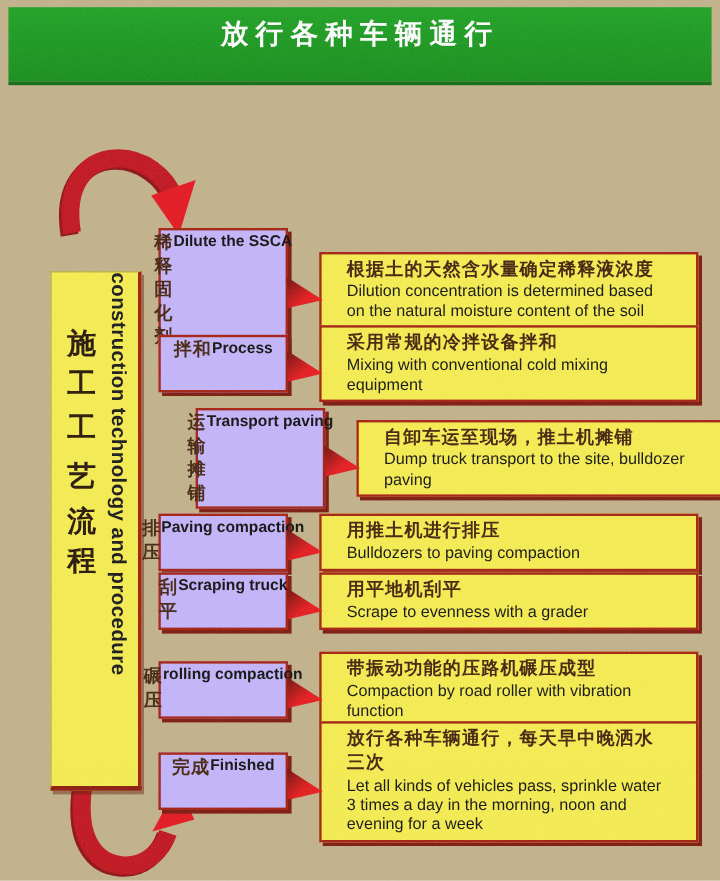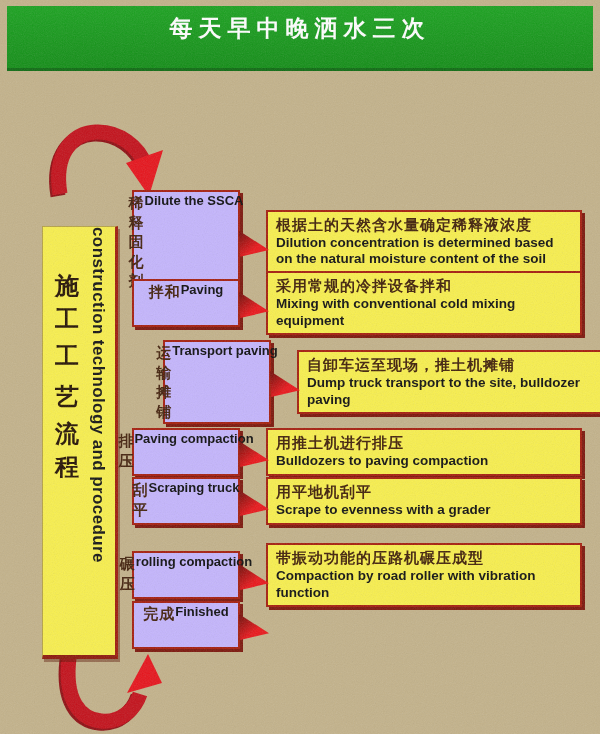--- a/index.html
+++ b/index.html
@@ -34,31 +34,31 @@
   .row-5{top:477px;} .row-6{top:543px;} .row-7{top:601px;}
   .label-box{flex:none;width:104px;min-height:42px;background:#c4b5fd;
     border:2px solid #a51d0d;box-shadow:3px 3px 0 #7c150a;
     display:flex;flex-direction:row;justify-content:center;text-align:center;padding:1px 0;}
   .label-zh{font-size:15px;font-weight:600;color:#43210c;letter-spacing:1px;line-height:1.3;}
   .label-en{font-size:13px;font-weight:bold;color:#0d0d0d;white-space:nowrap;line-height:1.25;}
   .wedge{flex:none;width:30px;height:26px;margin:4px -3px 0 -1px;z-index:4;
     background:linear-gradient(140deg,#7e0f0b 10%,#e9161a 60%);
     clip-path:polygon(0 0,100% 74%,4% 100%);}
   .desc-box{flex:1;background:#f8ef4d;border:2px solid #a51d0d;box-shadow:3px 3px 0 #7c150a;
-    padding:3px 8px 4px;}
+    padding:3px 21px 4px;}
   .desc-zh{font-size:15px;font-weight:600;color:#402008;letter-spacing:1px;line-height:1.35;}
-  .desc-en{font-size:13.5px;font-weight:bold;color:#101010;line-height:1.22;}
+  .desc-en{font-size:13.5px;font-weight:normal;color:#101010;line-height:1.22;}
 </style>
 </head>
 <body>
 
 <div class="page">
 
   <div class="header">
-    <div class="title-zh">每天早中晚洒水三次</div>
+    <div class="title-zh">放行各种车辆通行</div>
   </div>
 
   <svg class="flow-arrows" viewBox="0 0 600 734">
     <g>
       <path d="M 60,194 C 53,152 74,133 96,132 C 119,131 139,147 145,165" fill="none" stroke="#8f0d12" stroke-width="15" transform="translate(-2,2)"></path>
       <path d="M 60,194 C 53,152 74,133 96,132 C 119,131 139,147 145,165" fill="none" stroke="#c3101a" stroke-width="15"></path>
       <polygon points="126,163 163,150 149,196" fill="#e6131b"></polygon>
     </g>
     <g>
       <path d="M 69,658 C 64,700 80,719 101,721 C 121,723 135,709 140,694" fill="none" stroke="#8f0d12" stroke-width="15" transform="translate(-2,2)"></path>
@@ -80,21 +80,21 @@
     <div class="wedge"></div>
     <div class="desc-box">
       <div class="desc-zh">根据土的天然含水量确定稀释液浓度</div>
       <div class="desc-en">Dilution concentration is determined based on the natural moisture content of the soil</div>
     </div>
   </div>
 
   <div class="row row-2">
     <div class="label-box">
       <div class="label-zh">拌和</div>
-      <div class="label-en">Paving</div>
+      <div class="label-en">Process</div>
     </div>
     <div class="wedge"></div>
     <div class="desc-box">
       <div class="desc-zh">采用常规的冷拌设备拌和</div>
       <div class="desc-en">Mixing with conventional cold mixing equipment</div>
     </div>
   </div>
 
   <div class="row row-3">
     <div class="label-box">
@@ -143,20 +143,24 @@
       <div class="desc-en">Compaction by road roller with vibration function</div>
     </div>
   </div>
 
   <div class="row row-7">
     <div class="label-box">
       <div class="label-zh">完成</div>
       <div class="label-en">Finished</div>
     </div>
     <div class="wedge"></div>
+    <div class="desc-box">
+      <div class="desc-zh">放行各种车辆通行，每天早中晚洒水三次</div>
+      <div class="desc-en">Let all kinds of vehicles pass, sprinkle water 3 times a day in the morning, noon and evening for a week</div>
+    </div>
   </div>
 
   <svg class="noise">
     <filter id="grain">
       <feTurbulence type="fractalNoise" baseFrequency="0.9" numOctaves="2" stitchTiles="stitch"></feTurbulence>
       <feColorMatrix type="saturate" values="0"></feColorMatrix>
     </filter>
     <rect width="600" height="734" filter="url(#grain)"></rect>
   </svg>
 

